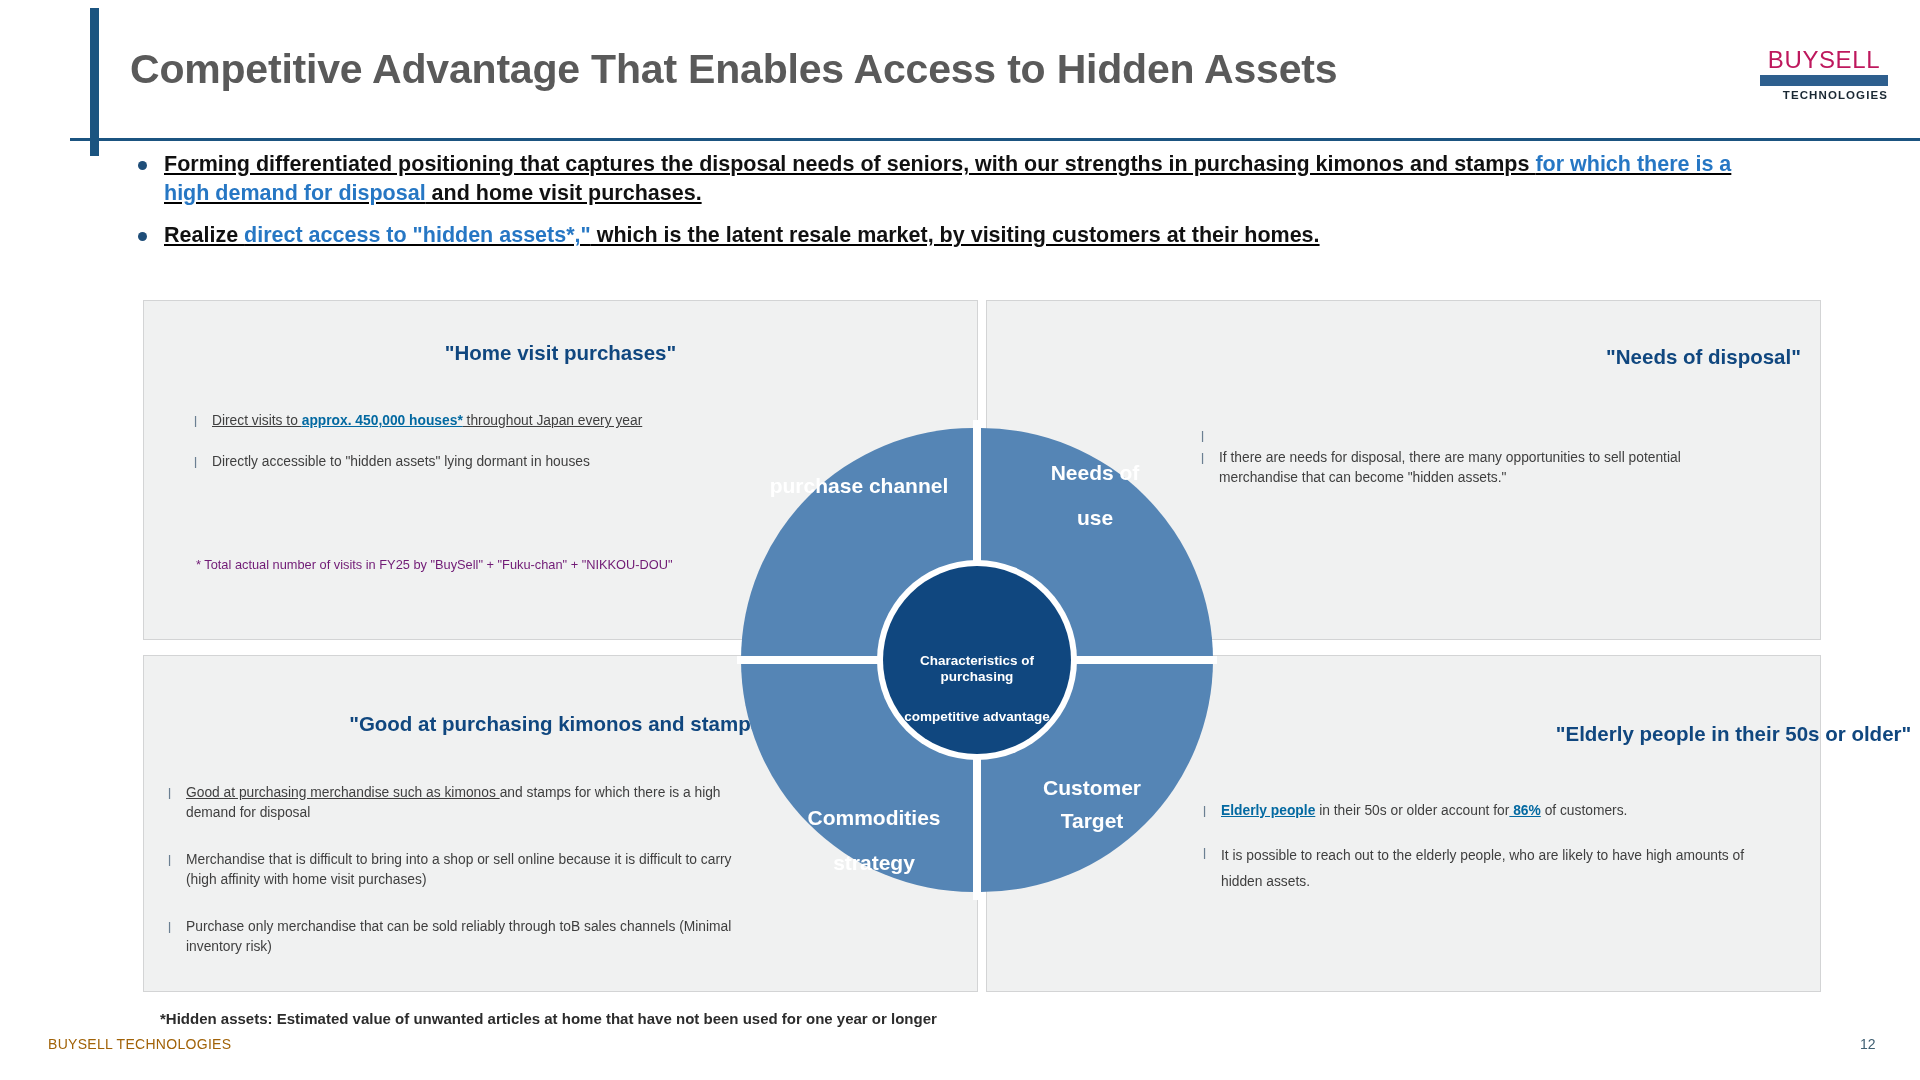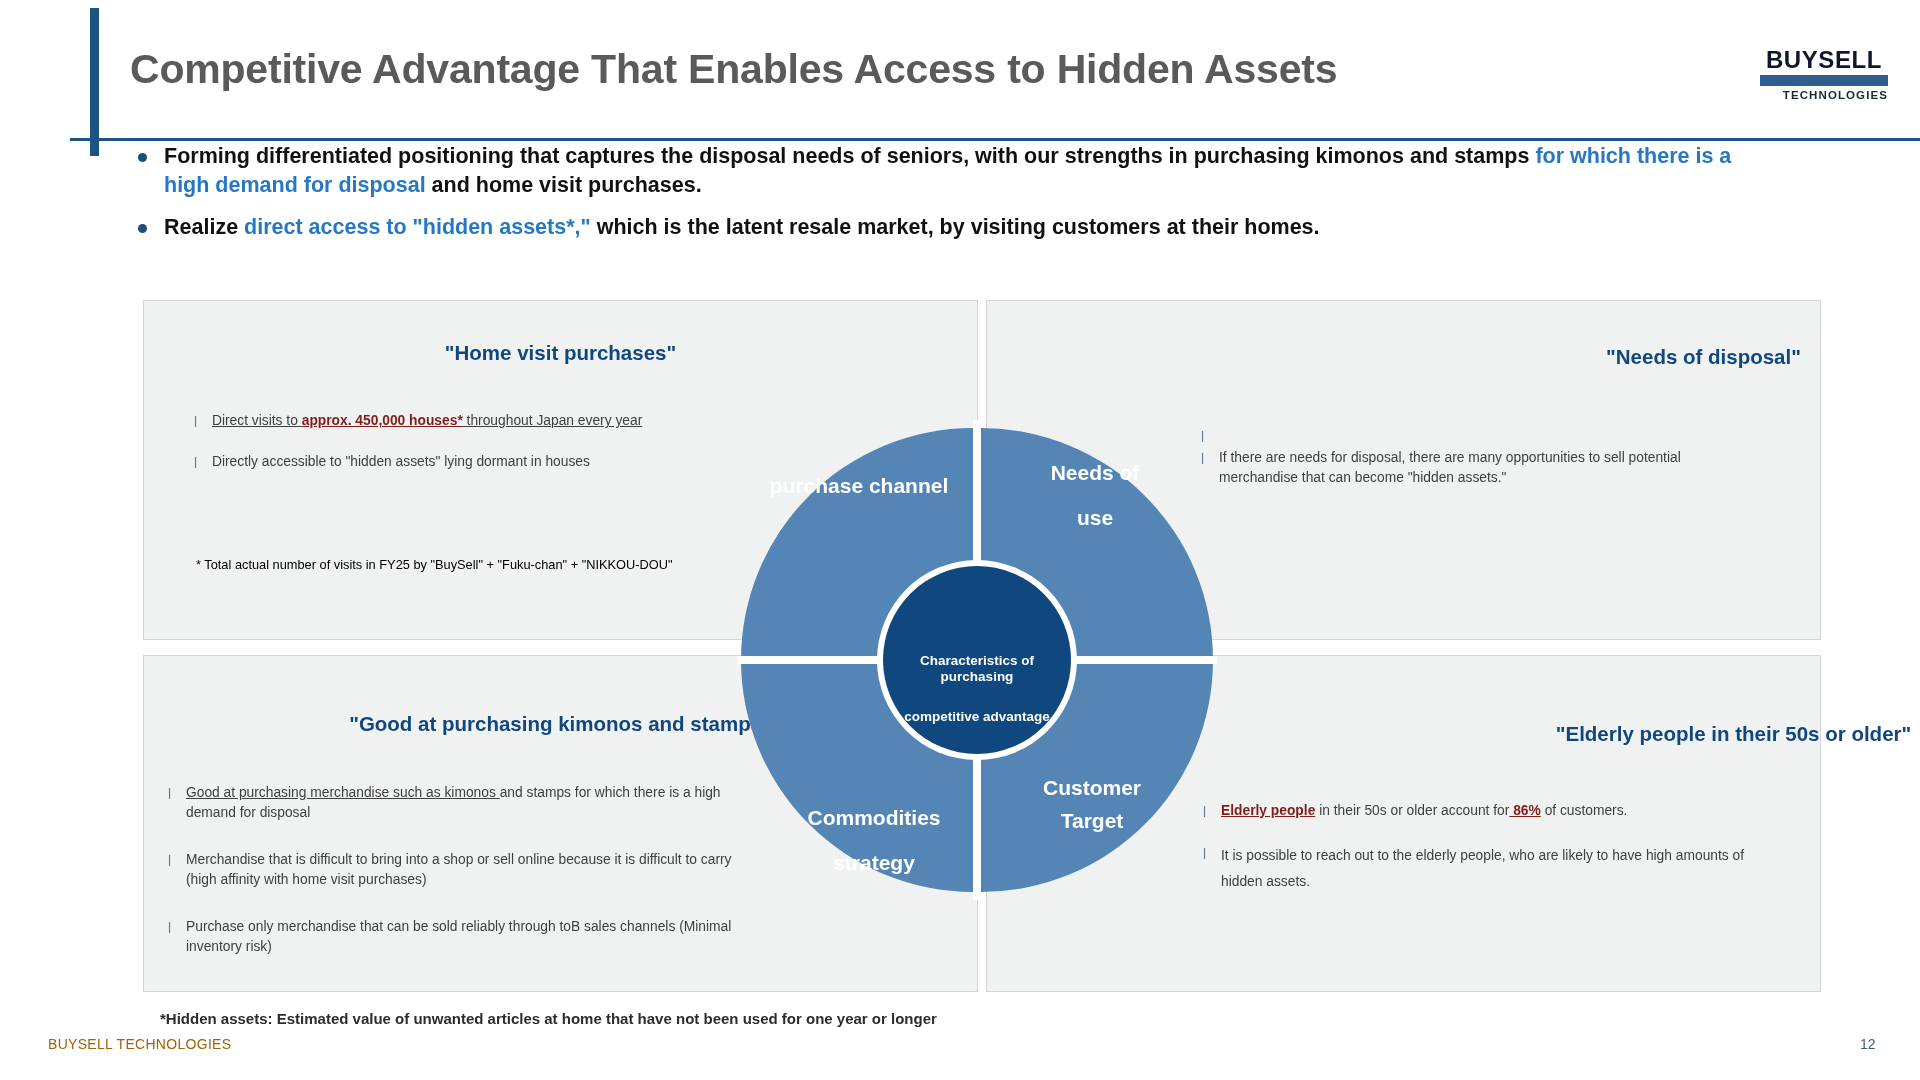--- a/index.html
+++ b/index.html
@@ -47,43 +47,44 @@
 
   
   #brand-logo {
     position: absolute;
     left: 1752px; top: 48px;
     width: 128px;
     text-align: center;
   }
   #brand-logo .logo-top {
     font-size: 24px;
-    font-weight: bold;
-    color: #0f172a;
+    font-weight: normal;
+    color: #be185d;
     letter-spacing: 0.6px;
     line-height: 1.02;
   }
   #brand-logo .logo-rule {
     height: 11px;
     background: #2e5f8e;
     margin: 3px 0 3px 0;
   }
   #brand-logo .logo-bottom {
     font-size: 11.5px;
     font-weight: bold;
     color: #1a2833;
     letter-spacing: 1.1px;
     text-align: right;
   }
 
   
   #lead-bullets {
     position: absolute;
-    left: 136px; top: 142px;
+    left: 136px; top: 150px;
     width: 1620px;
+    text-decoration: underline;
   }
   .lead-bullet {
     position: relative;
     padding-left: 28px;
     font-size: 21.5px;
     font-weight: bold;
     color: #111111;
     line-height: 1.33;
     margin-bottom: 14px;
   }
@@ -131,33 +132,33 @@
   }
   .sub-bullet .tick {
     position: absolute;
     left: 2px; top: 2px;
     font-size: 13.8px;
     color: #6b7f92;
     line-height: 1.42;
   }
   .sb-strong {
     font-weight: bold;
-    color: #7f1d1d;
+    color: #0369a1;
     text-decoration: underline;
   }
   .sb-under { text-decoration: underline; }
 
   #tl-bullets { position: absolute; left: 48px; top: 110px; width: 540px; }
   #tl-bullets .sub-bullet { margin-bottom: 21px; }
   #tl-footnote {
     position: absolute;
     left: 52px; top: 255px;
     width: 520px;
     font-size: 12.8px;
-    color: #000000;
+    color: #701a75;
     line-height: 1.4;
     text-indent: -9px;
     padding-left: 9px;
   }
 
   #tr-bullets { position: absolute; left: 212px; top: 125px; width: 560px; }
   #tr-bullets .sub-bullet { margin-bottom: 22px; }
 
   #bl-bullets { position: absolute; left: 22px; top: 127px; width: 600px; }
   #bl-bullets .sub-bullet { margin-bottom: 28px; }

